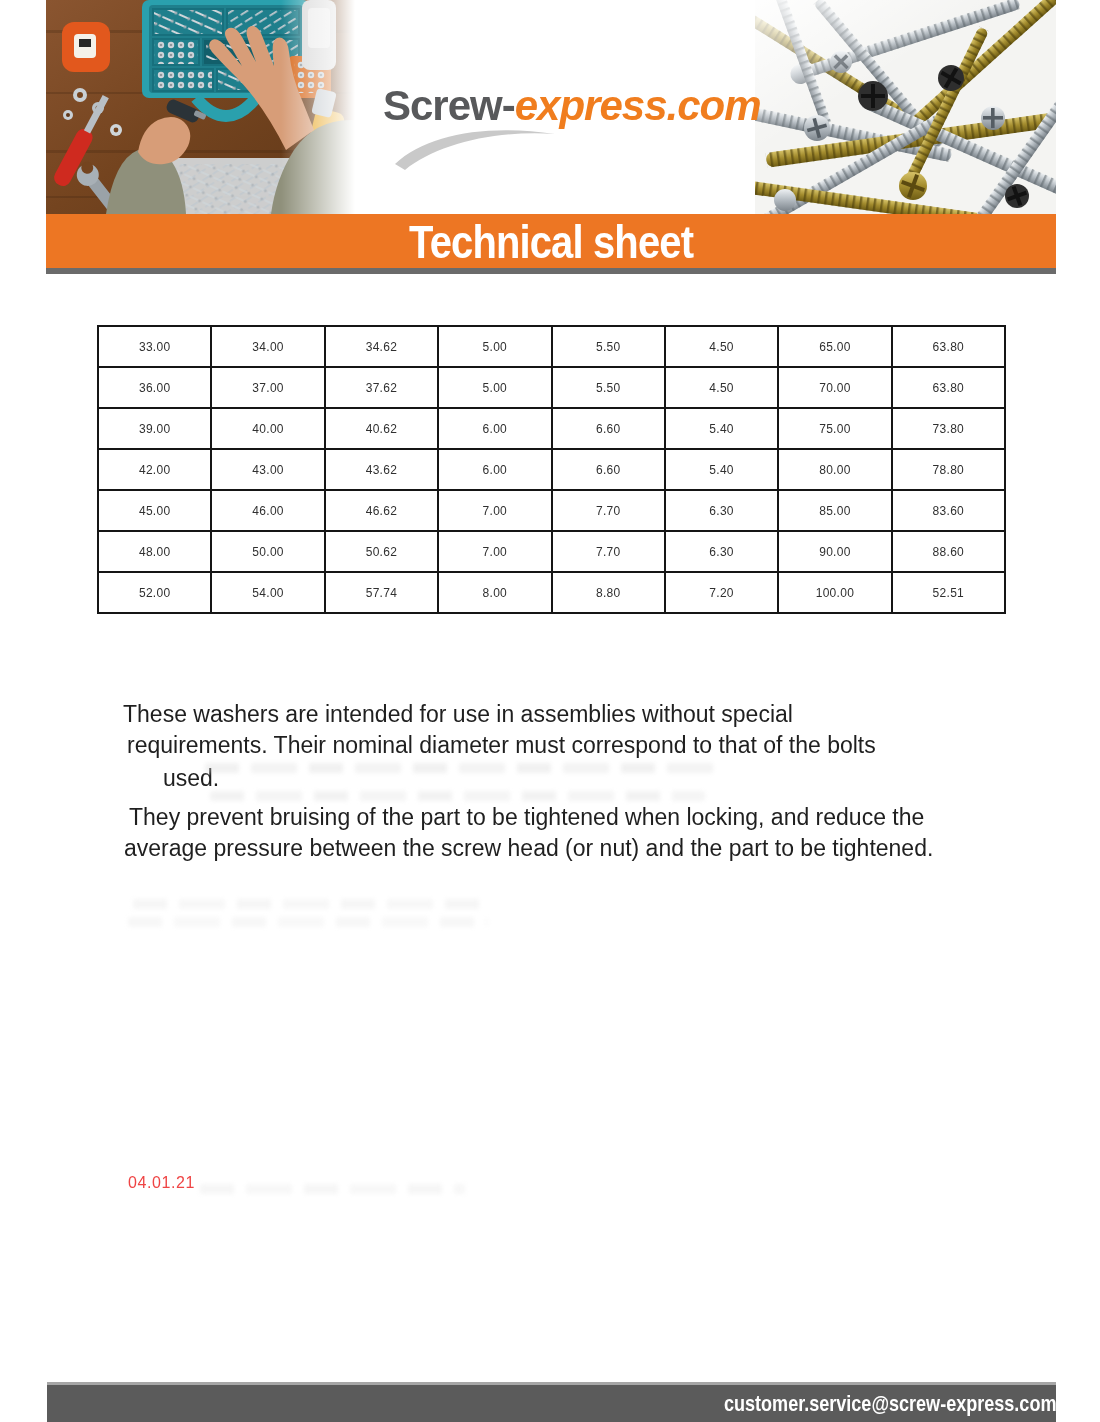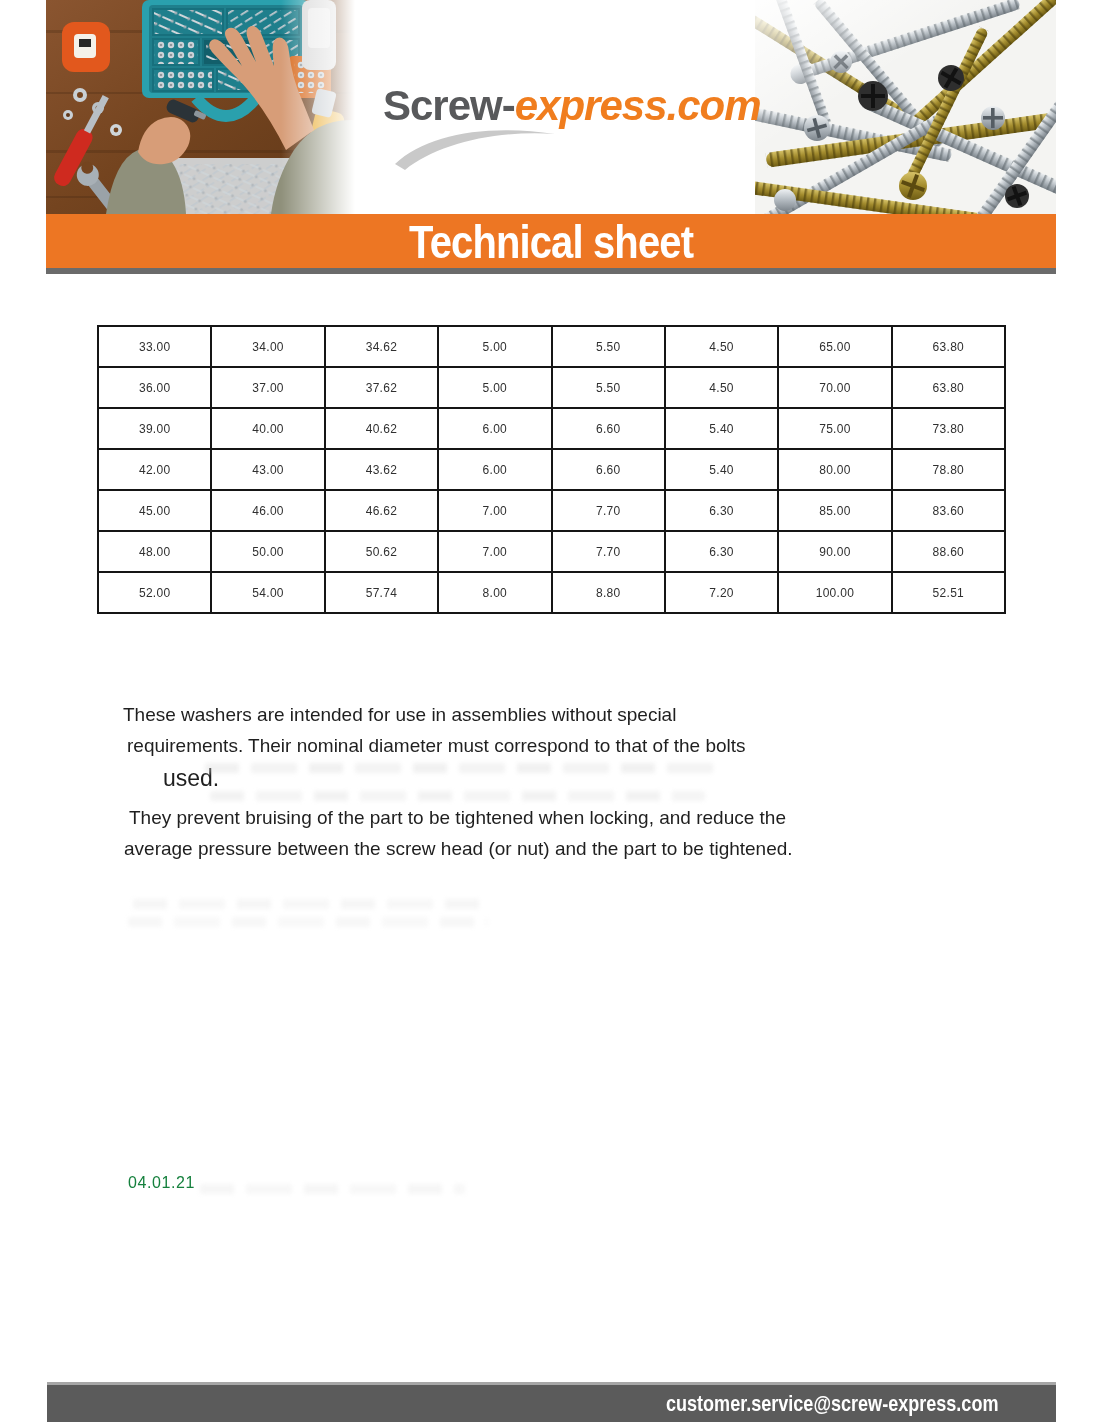--- a/index.html
+++ b/index.html
@@ -28,41 +28,41 @@
   
   .sheet-table-wrap { position:absolute; left:97px; top:325px; width:909px; }
   table.sheet { width:100%; table-layout:fixed; border-collapse:collapse; }
   table.sheet td { border:2px solid #151515; height:41px; text-align:center; vertical-align:middle;
                    font-size:12px; color:#303030; letter-spacing:0.3px; }
   td.sz-s { font-size:14px; }
   td.sz-l { font-size:18px; }
 
   
   .para { position:absolute; color:#1f1f1f; }
-  .para .line { white-space:nowrap; line-height:31px; font-size:19px; }
+  .para .line { white-space:nowrap; line-height:31px; font-size:23px; }
   .para-1 { left:123px; top:699px; }
   .para-1 .line:nth-child(2) { padding-left:4px; }
   .para-1 .line:nth-child(3) { font-size:23px; line-height:34px;margin-left:40px; }
   .para-2 { left:129px; top:802px; }
   .para-2 .line:nth-child(2) { margin-left:-5px; }
 
   .ghost { position:absolute; height:10px; border-radius:3px; filter:blur(2px); opacity:0.35;
            background:repeating-linear-gradient(90deg,#d7d7d7 0 34px, transparent 34px 46px, #dedede 46px 92px, transparent 92px 104px); }
   .ghost-1 { left:205px; top:763px; width:515px; }
   .ghost-2 { left:210px; top:791px; width:495px; opacity:0.3; }
   .ghost-3 { left:133px; top:899px; width:355px; opacity:0.22; }
   .ghost-4 { left:128px; top:917px; width:360px; opacity:0.2; }
   .ghost-5 { left:200px; top:1184px; width:265px; opacity:0.22; }
 
-  .doc-date { position:absolute; left:128px; top:1174px; font-size:16px; color:#15803d; letter-spacing:0.6px; }
+  .doc-date { position:absolute; left:128px; top:1174px; font-size:16px; color:#ef4444; letter-spacing:0.6px; }
 
   
   .footer-bar { position:absolute; left:47px; top:1382px; width:1009px; height:40px; background:#5B5B5B;
                 border-top:3px solid #A6A6A6; display:flex; align-items:center; justify-content:flex-end;
-                padding-right:58px; }
+                }
   .footer-email { color:#ffffff; font-weight:bold; font-size:22px; letter-spacing:0px;
                   transform:scaleX(0.82); transform-origin:right center; white-space:nowrap; }
 </style>
 </head>
 <body>
 
 <div class="page">
 
   <div class="photo photo-left">
     <svg width="309" height="214" viewBox="0 0 309 214">

